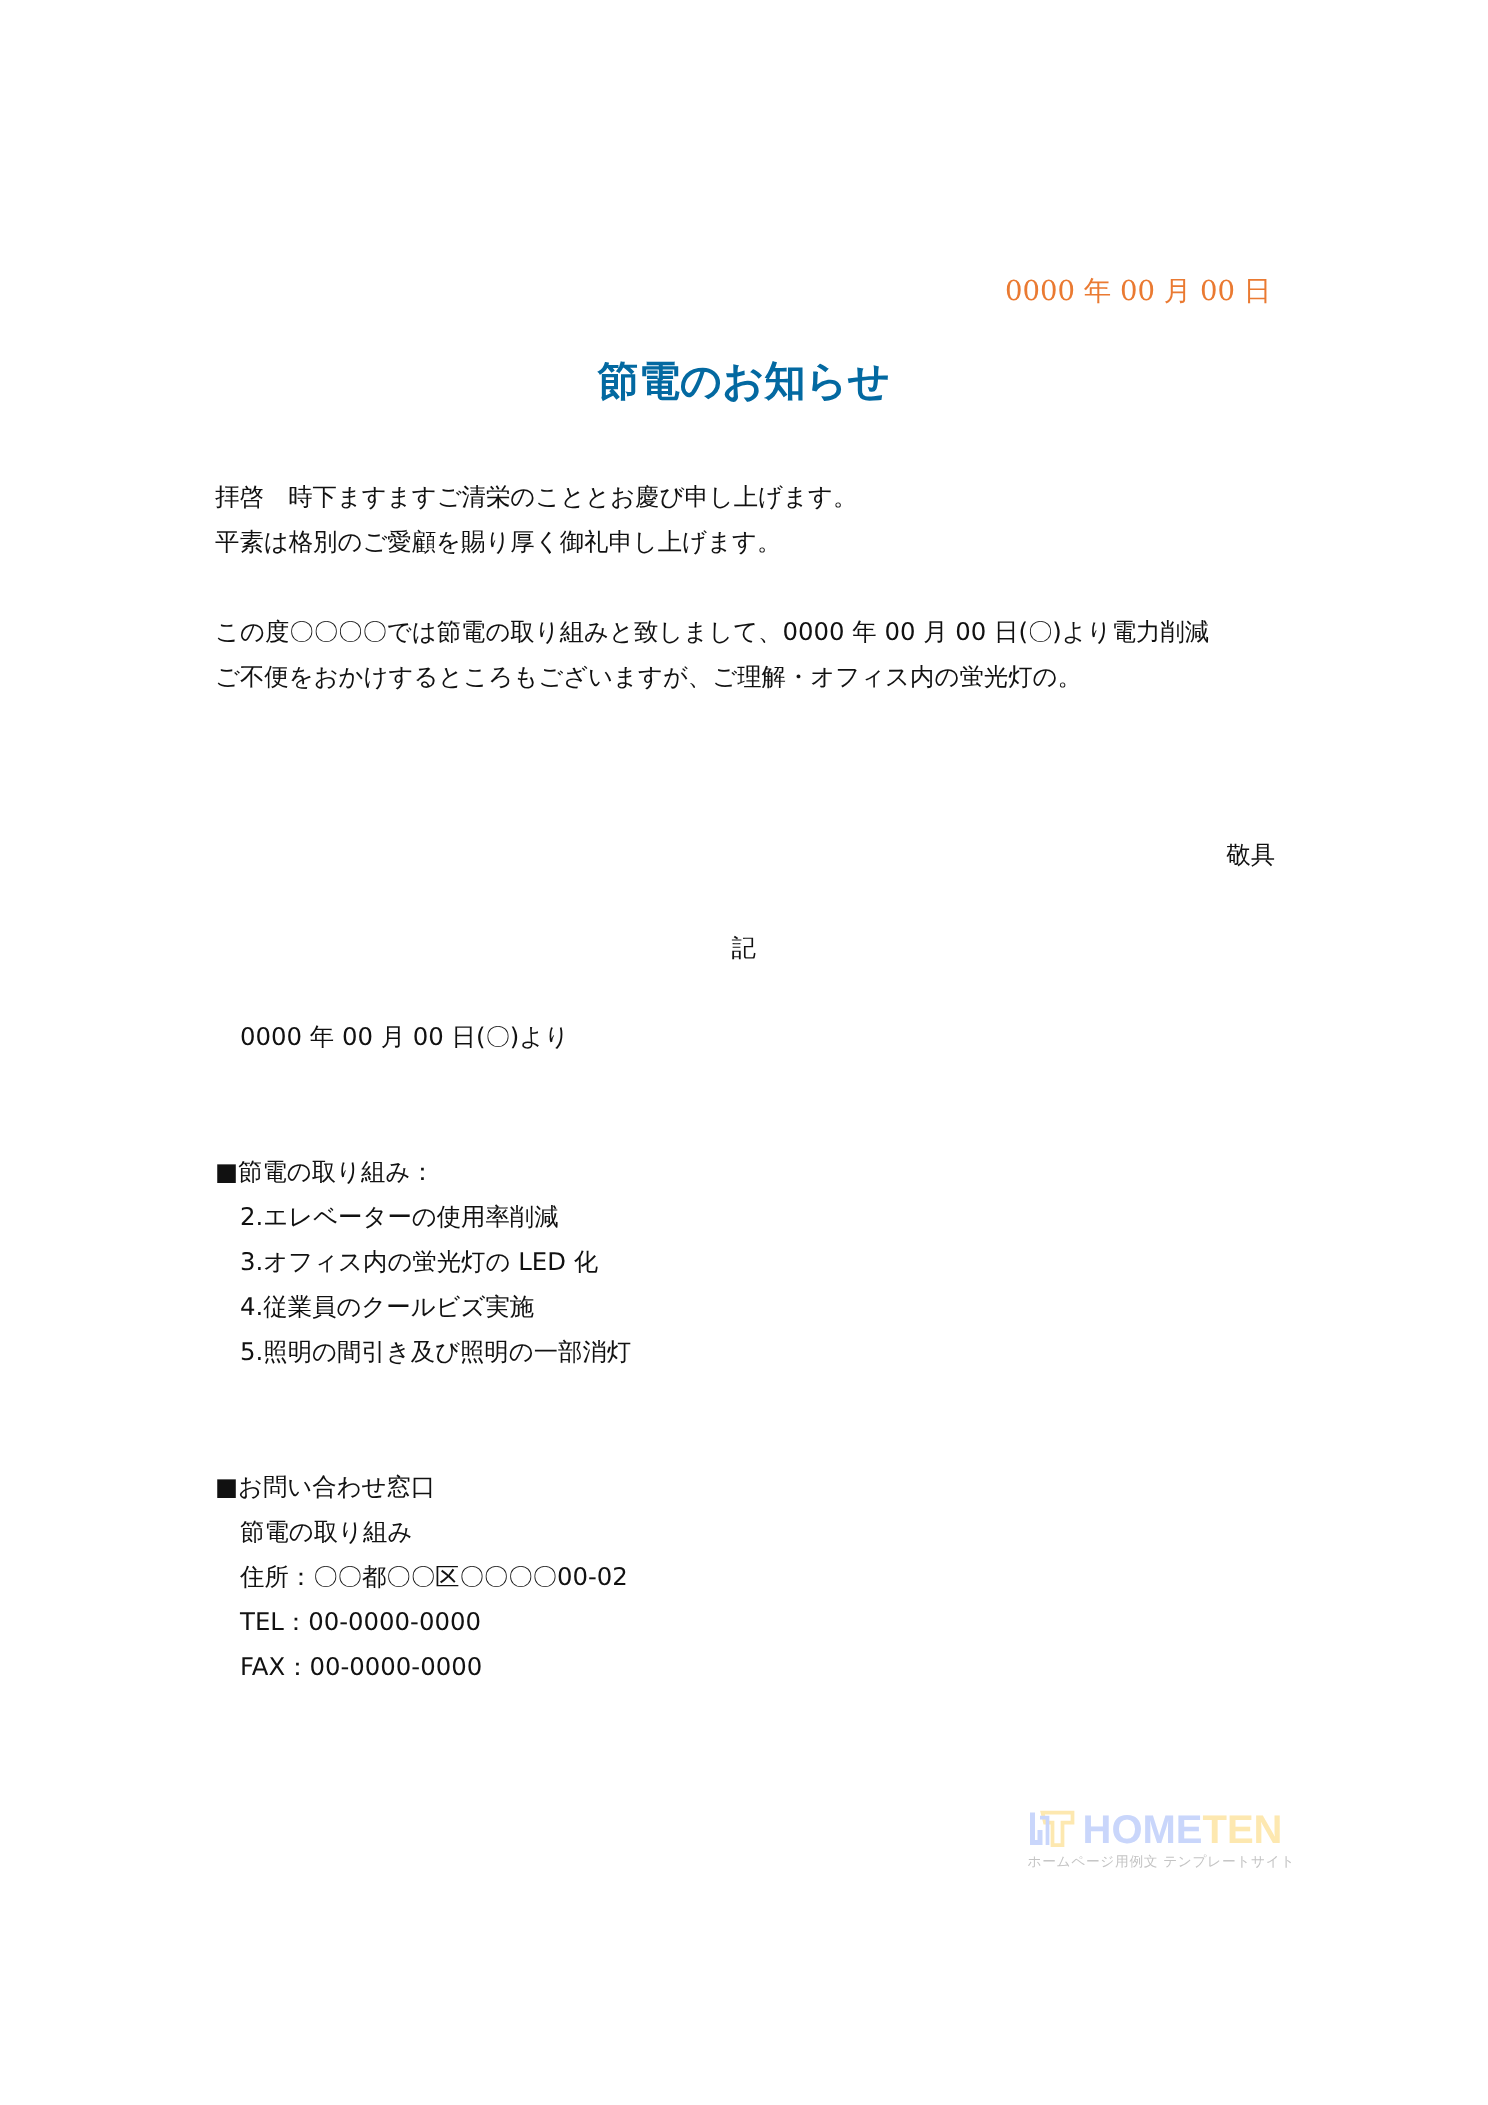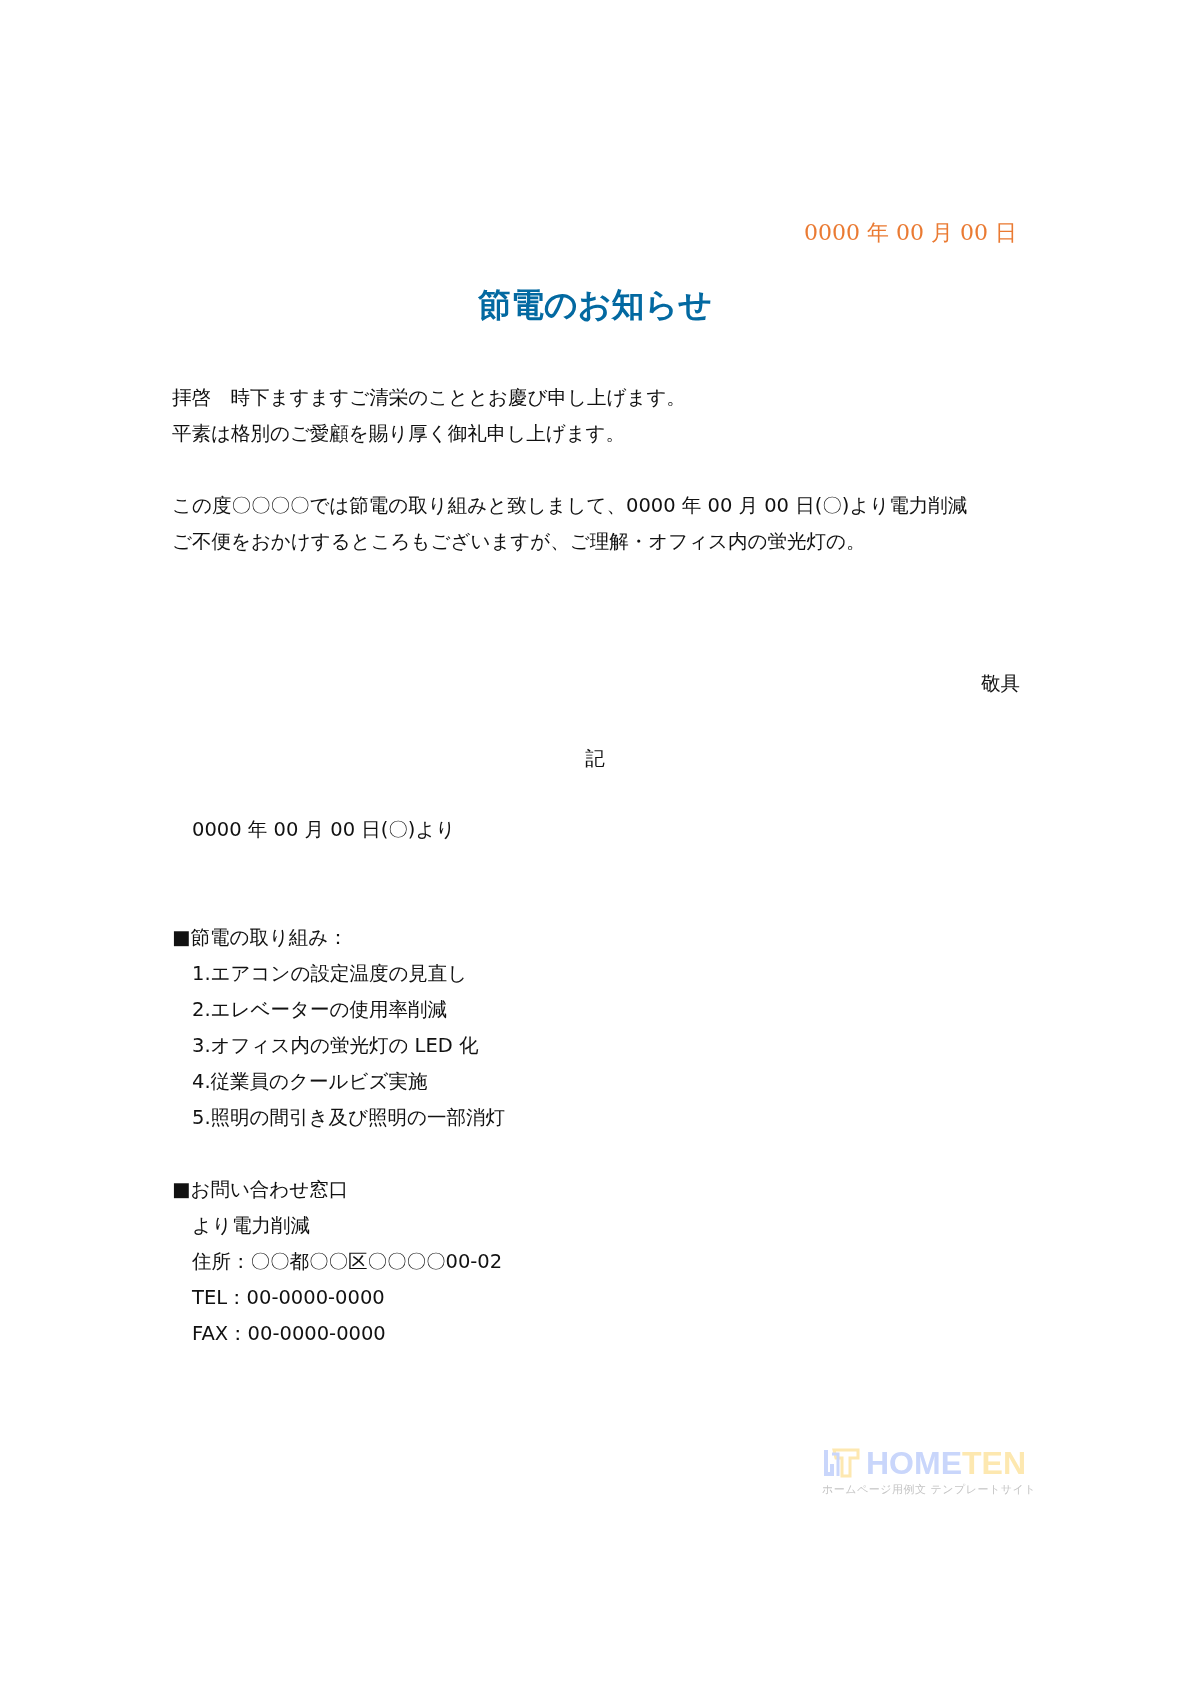--- a/index.html
+++ b/index.html
@@ -43,30 +43,29 @@
 <div class="abs body-text closing" style="left:auto;">敬具</div>
 
 <div class="abs body-text ki" style="left:0;">記</div>
 
 <div class="abs body-text" style="top:812px;">
   <div class="indent">0000 年 00 月 00 日(〇)より</div>
 </div>
 
 <div class="abs body-text" style="top:920px;">
   <div class="section-head">■節電の取り組み：</div>
-  <div class="indent">1.エアコンの設定温度の見直し</div>
   <div class="indent">2.エレベーターの使用率削減</div>
   <div class="indent">3.オフィス内の蛍光灯の LED 化</div>
   <div class="indent">4.従業員のクールビズ実施</div>
   <div class="indent">5.照明の間引き及び照明の一部消灯</div>
 </div>
 
 <div class="abs body-text" style="top:1172px;">
   <div class="section-head">■お問い合わせ窓口</div>
-  <div class="indent">より電力削減</div>
+  <div class="indent">節電の取り組み</div>
   <div class="indent">住所：〇〇都〇〇区〇〇〇〇00-02</div>
   <div class="indent">TEL：00-0000-0000</div>
   <div class="indent">FAX：00-0000-0000</div>
 </div>
 
 <div class="abs logo">
   <div class="logo-main">
     <div class="logo-mark">
       <svg width="38" height="30" viewBox="0 0 38 30">
         <path d="M2 2 V28 H12 V16 H8 V24 H6 V2 Z" fill="#c9d6fb"></path>

